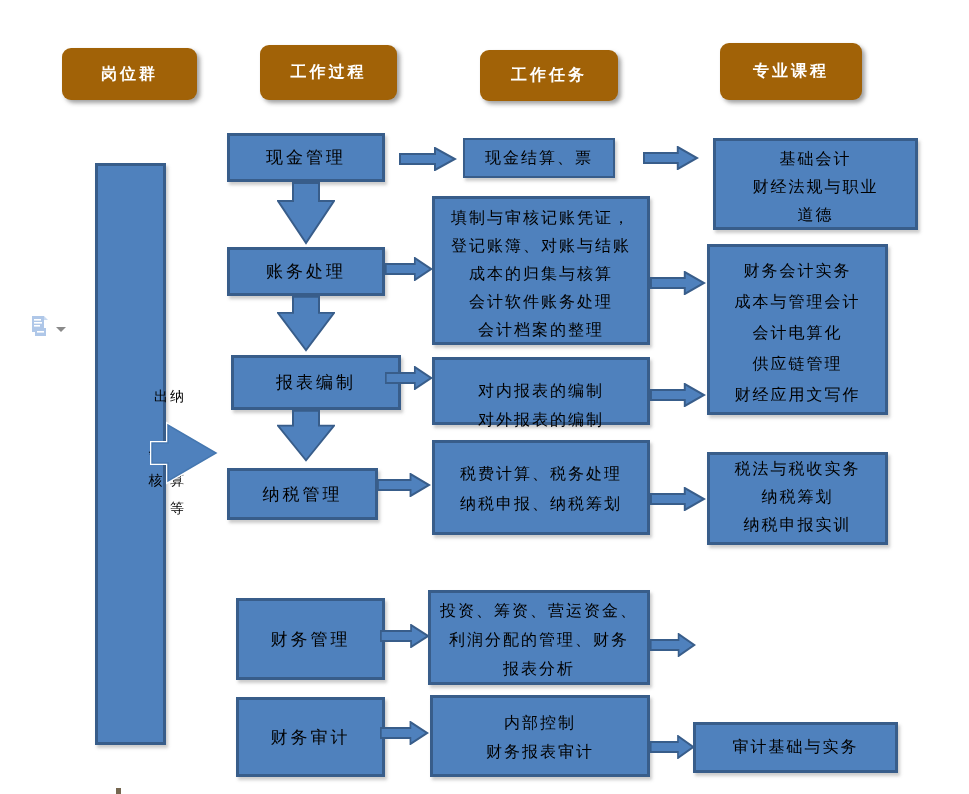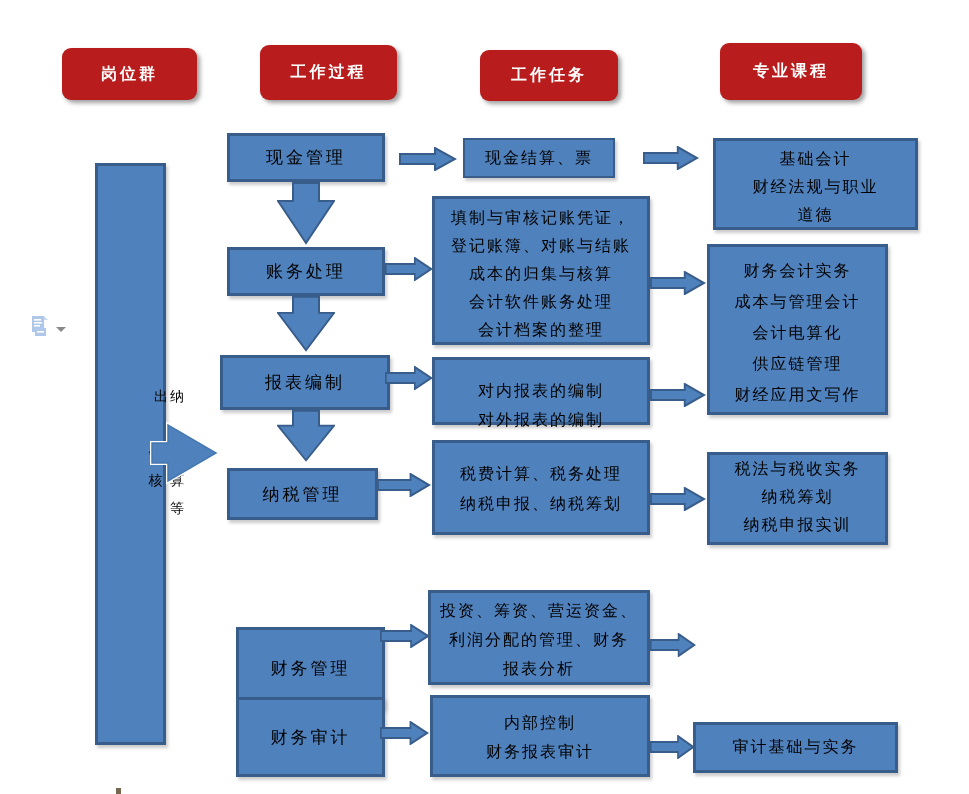--- a/index.html
+++ b/index.html
@@ -1,21 +1,21 @@
 <!DOCTYPE html>
 <html><head>
 <meta charset="utf-8">
 <style>
   html,body{margin:0;padding:0;background:#fff;}
   #canvas{
     position:relative;width:969px;height:794px;background:#ffffff;overflow:hidden;
     font-family:"Liberation Serif","DejaVu Serif",serif;color:#000;
   }
   .hdr{
-    position:absolute;background:#b91c1c;color:#fff;border-radius:9px;
+    position:absolute;background:#a16207;color:#fff;border-radius:9px;
     display:flex;align-items:center;justify-content:center;
     font-weight:bold;font-size:16px;letter-spacing:3px;
     box-shadow:3px 3px 4px rgba(110,110,110,.65);
   }
   .shape{
     position:absolute;background:#4F81BD;border:3px solid #385D8A;
     box-sizing:border-box;box-shadow:2px 3px 3px rgba(140,140,140,.45);
   }
   .center1{display:flex;align-items:center;justify-content:center;}
   .lines{text-align:center;}
@@ -63,27 +63,27 @@
     <polygon points="2,22 18,22 18,4 66,32 18,60 18,42 2,42" fill="#4F81BD" stroke="#ffffff" stroke-width="4"></polygon>
     <polygon points="2,22 18,22 18,4 66,32 18,60 18,42 2,42" fill="#4F81BD" stroke="#4577B0" stroke-width="1.5"></polygon>
   </svg>
 
   <div class="shape center1" style="left:227px;top:133px;width:158px;height:49px">
     <span class="plabel">现金管理</span>
   </div>
   <div class="shape center1" style="left:227px;top:247px;width:158px;height:49px">
     <span class="plabel">账务处理</span>
   </div>
-  <div class="shape center1" style="left:220px;top:355px;width:170px;height:55px">
+  <div class="shape center1" style="left:231px;top:355px;width:170px;height:55px">
     <span class="plabel">报表编制</span>
   </div>
   <div class="shape center1" style="left:227px;top:468px;width:151px;height:52px">
     <span class="plabel">纳税管理</span>
   </div>
-  <div class="shape center1" style="left:236px;top:627px;width:149px;height:82px">
+  <div class="shape center1" style="left:236px;top:598px;width:149px;height:82px">
     <span class="plabel">财务管理</span>
   </div>
   <div class="shape center1" style="left:236px;top:697px;width:149px;height:80px">
     <span class="plabel">财务审计</span>
   </div>
 
   <div class="shape center1" style="left:463px;top:138px;width:152px;height:40px;border-width:2px">
     <span class="line">现金结算、票</span>
   </div>
   <div class="shape lines" style="left:432px;top:196px;width:218px;height:149px;padding-top:5px">

